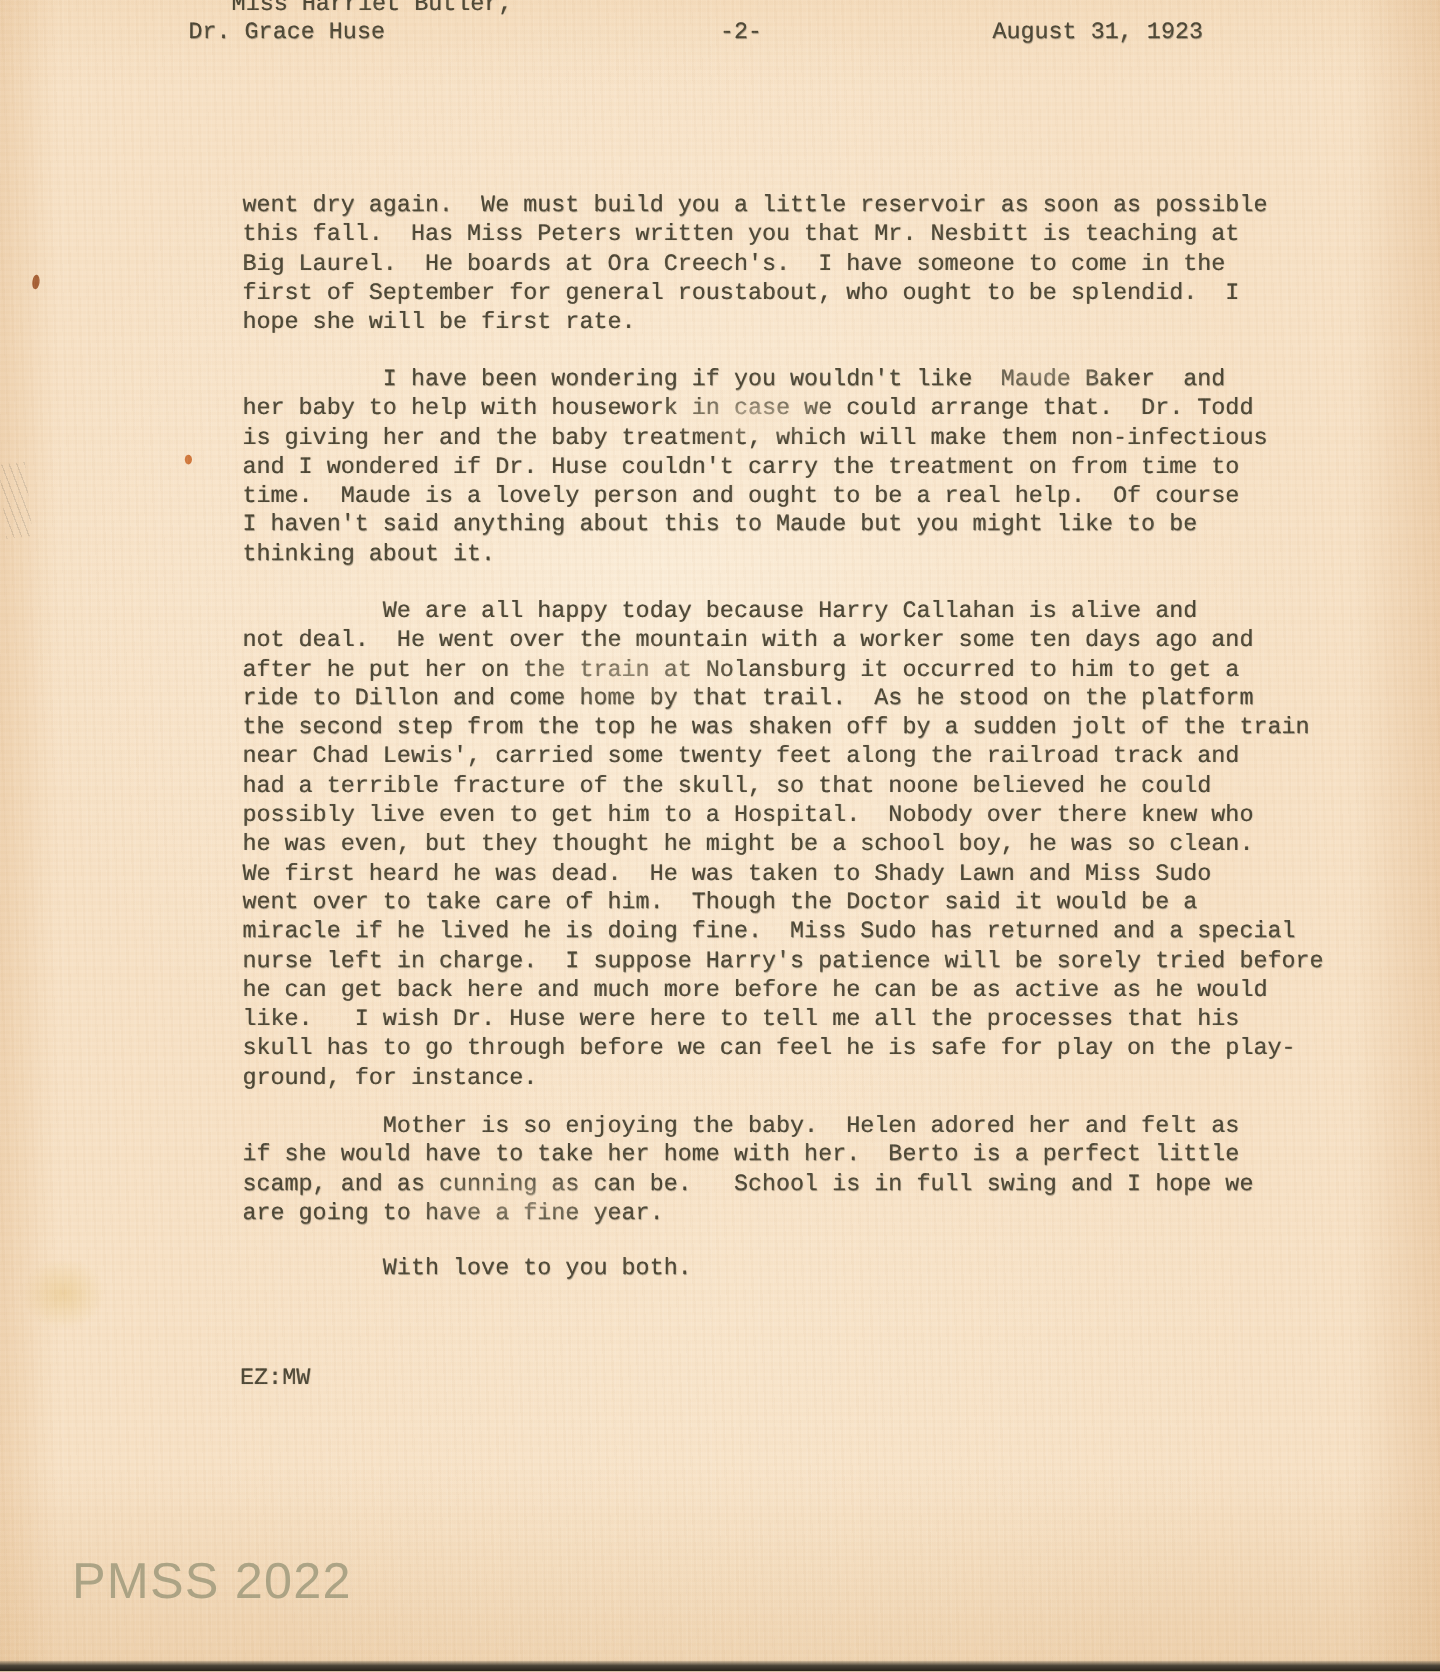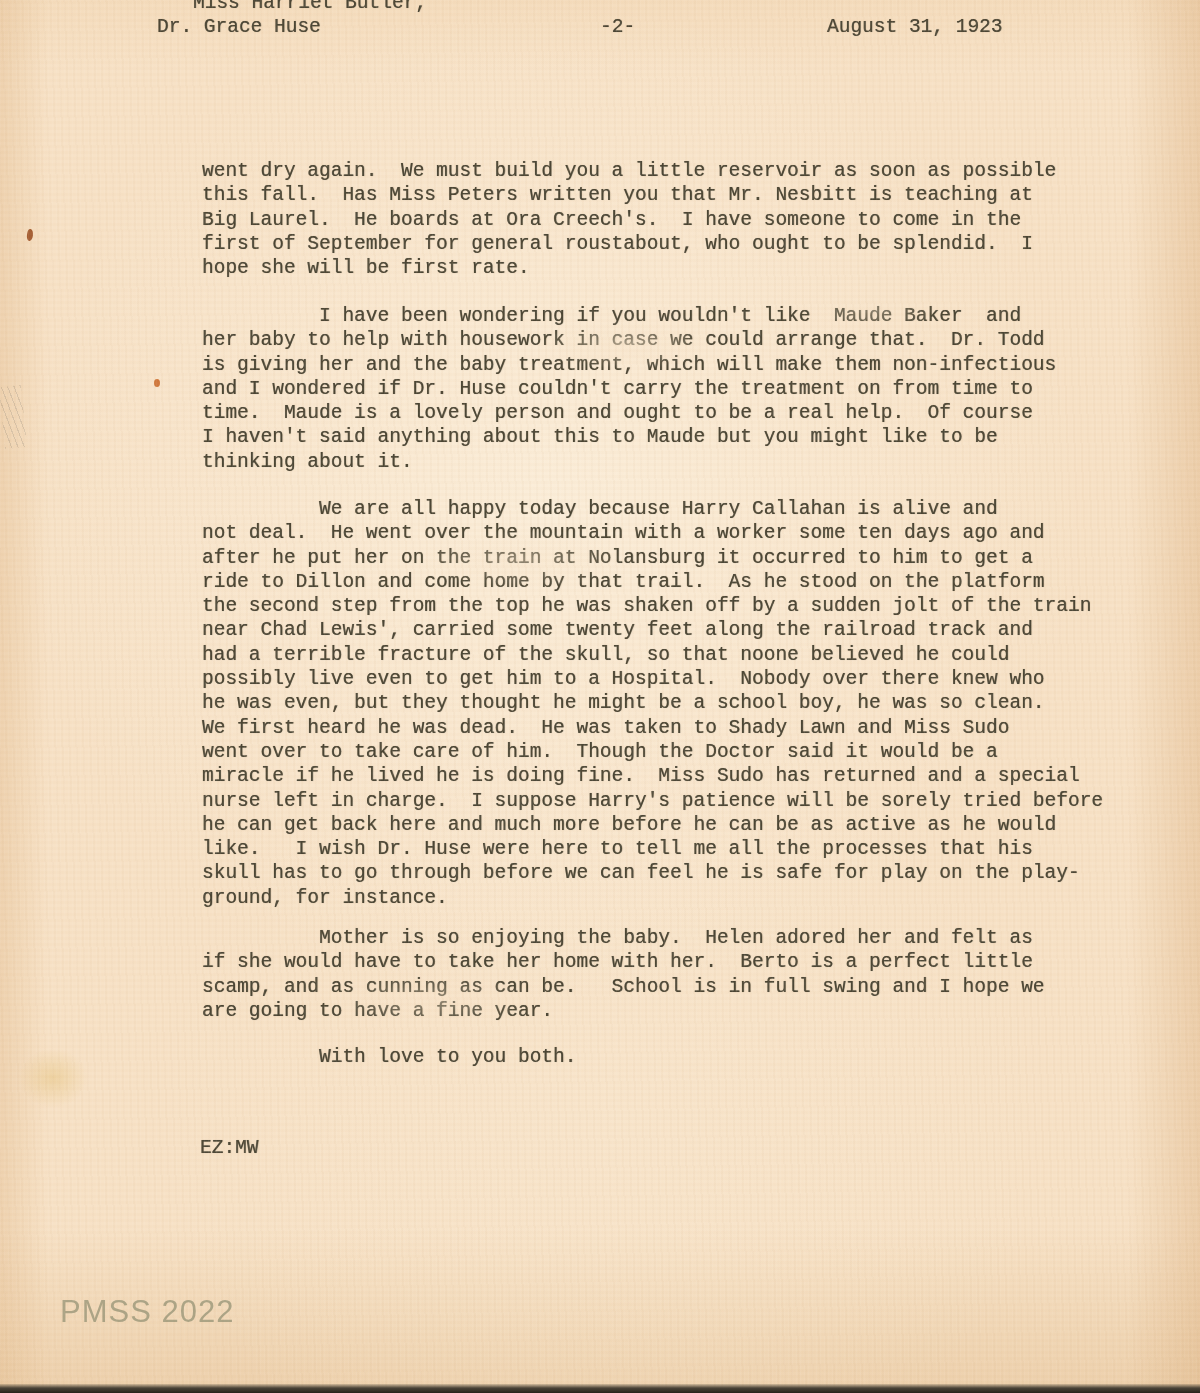--- a/index.html
+++ b/index.html
@@ -77,21 +77,21 @@
     position: absolute;
     left: 18px; top: 1048px;
     width: 70px; height: 60px;
     border-radius: 50%;
     background: radial-gradient(ellipse at center, rgba(213,168,62,0.28), rgba(213,168,62,0) 70%);
   }
   .watermark {
     position: absolute;
     left: 60px; top: 1294px;
     font-family: "Liberation Sans", "DejaVu Sans", sans-serif;
-    font-size: 31px;
+    font-size: 42px;
     letter-spacing: 1px;
     color: #7f8265;
     opacity: 0.60;
   }
   .scan-edge {
     position: absolute;
     left: 0; bottom: 0;
     width: 100%; height: 9px;
     background: linear-gradient(180deg, rgba(95,84,62,0.20) 0%, #4a4337 45%, #262019 100%);
   }

